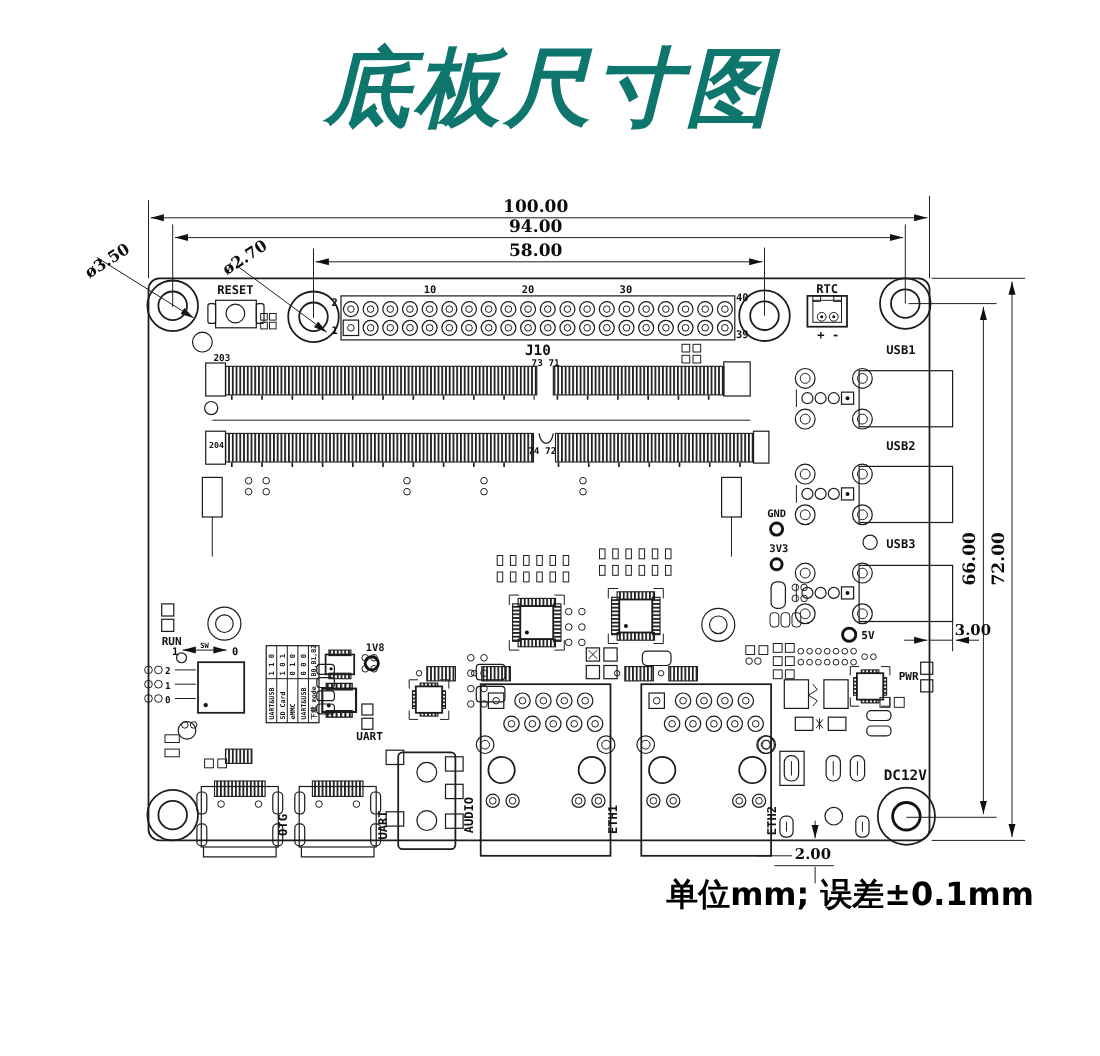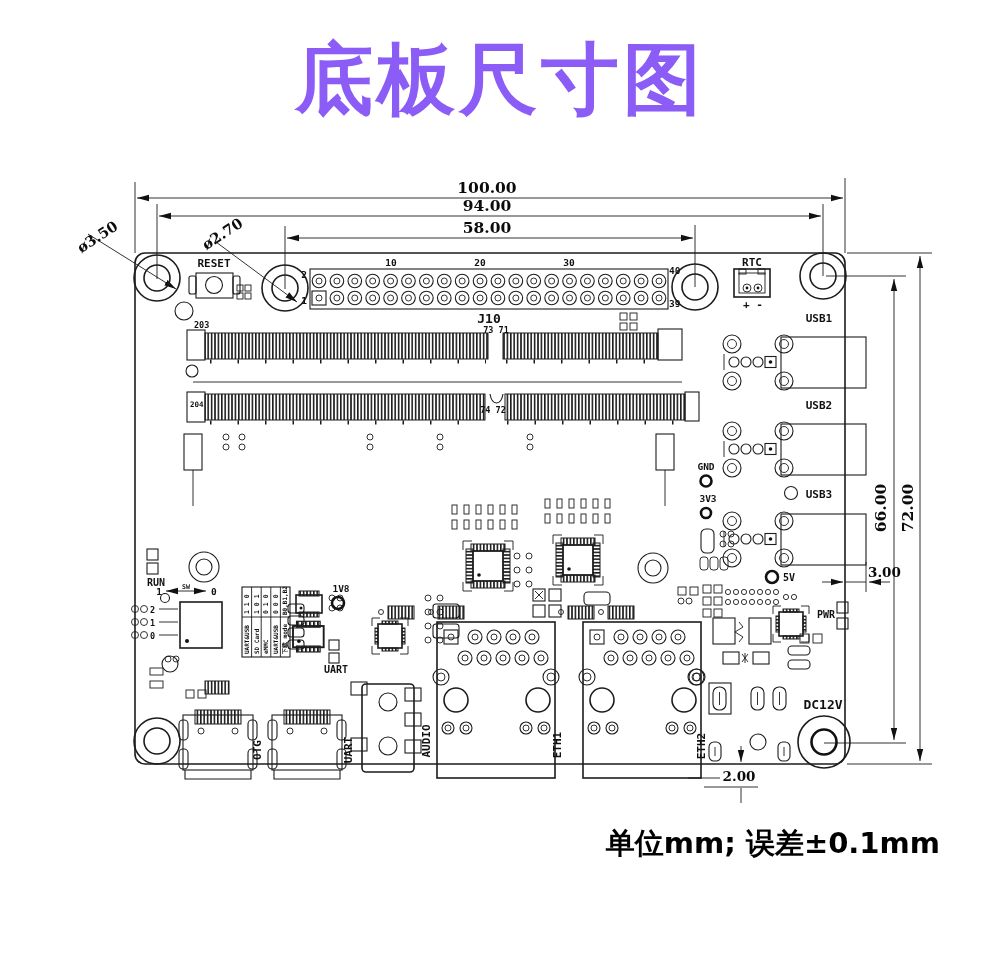--- a/index.html
+++ b/index.html
@@ -1,21 +1,21 @@
 <!DOCTYPE html>
 <html><head>
 <meta charset="utf-8">
 <style>
   html,body{margin:0;padding:0;background:#fff;}
   #page{position:relative;width:1000px;height:960px;background:#fff;overflow:hidden;
         font-family:"DejaVu Sans",sans-serif;}
   #title{position:absolute;top:28px;left:0;width:100%;text-align:center;
-         font-size:78px;font-weight:900;letter-spacing:4px;color:#8b5cf6;
-         font-family:"DejaVu Sans","Liberation Sans",sans-serif;}
-  #unit-note{position:absolute;top:824px;right:60px;font-size:29px;font-weight:700;color:#000;
+         font-size:78px;font-weight:900;letter-spacing:4px;color:#0f766e;
+         font-family:"DejaVu Sans","Liberation Sans",sans-serif;font-style:italic;}
+  #unit-note{position:absolute;top:794px;right:60px;font-size:29px;font-weight:700;color:#000;
          font-family:"DejaVu Sans","Liberation Sans",sans-serif;}
   svg{position:absolute;left:0;top:0;}
   .s  {fill:none;stroke:#1c1c1c;stroke-width:1.1;}
   .s2 {fill:none;stroke:#1c1c1c;stroke-width:1.6;}
   .thin{stroke-width:0.9;}
   .sh {fill:url(#ht); stroke:#1c1c1c;stroke-width:1;}
   .shh{fill:url(#hth);stroke:#1c1c1c;stroke-width:1;}
   .ring{fill:none;stroke:#111;stroke-width:2.6;}
   .fd {fill:#111;stroke:none;}
   .tick{stroke:#1c1c1c;stroke-width:4;stroke-dasharray:1.5 26;}

